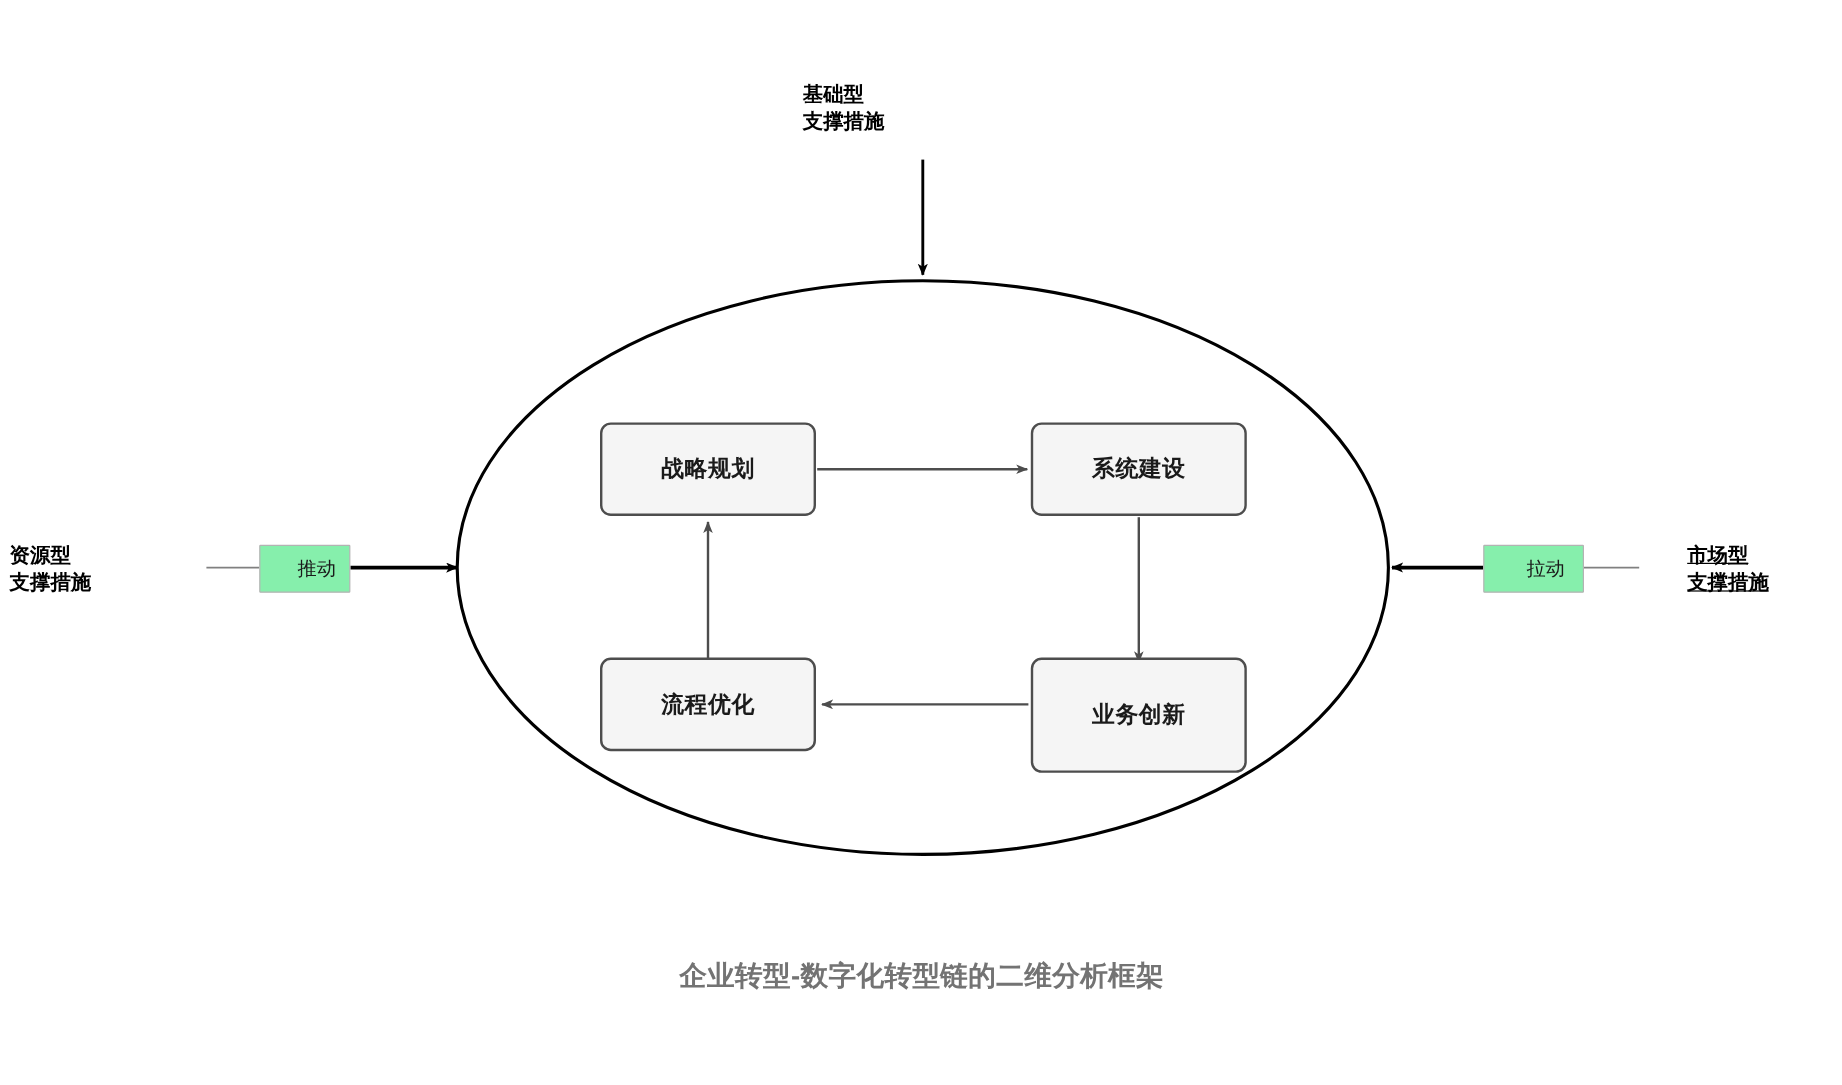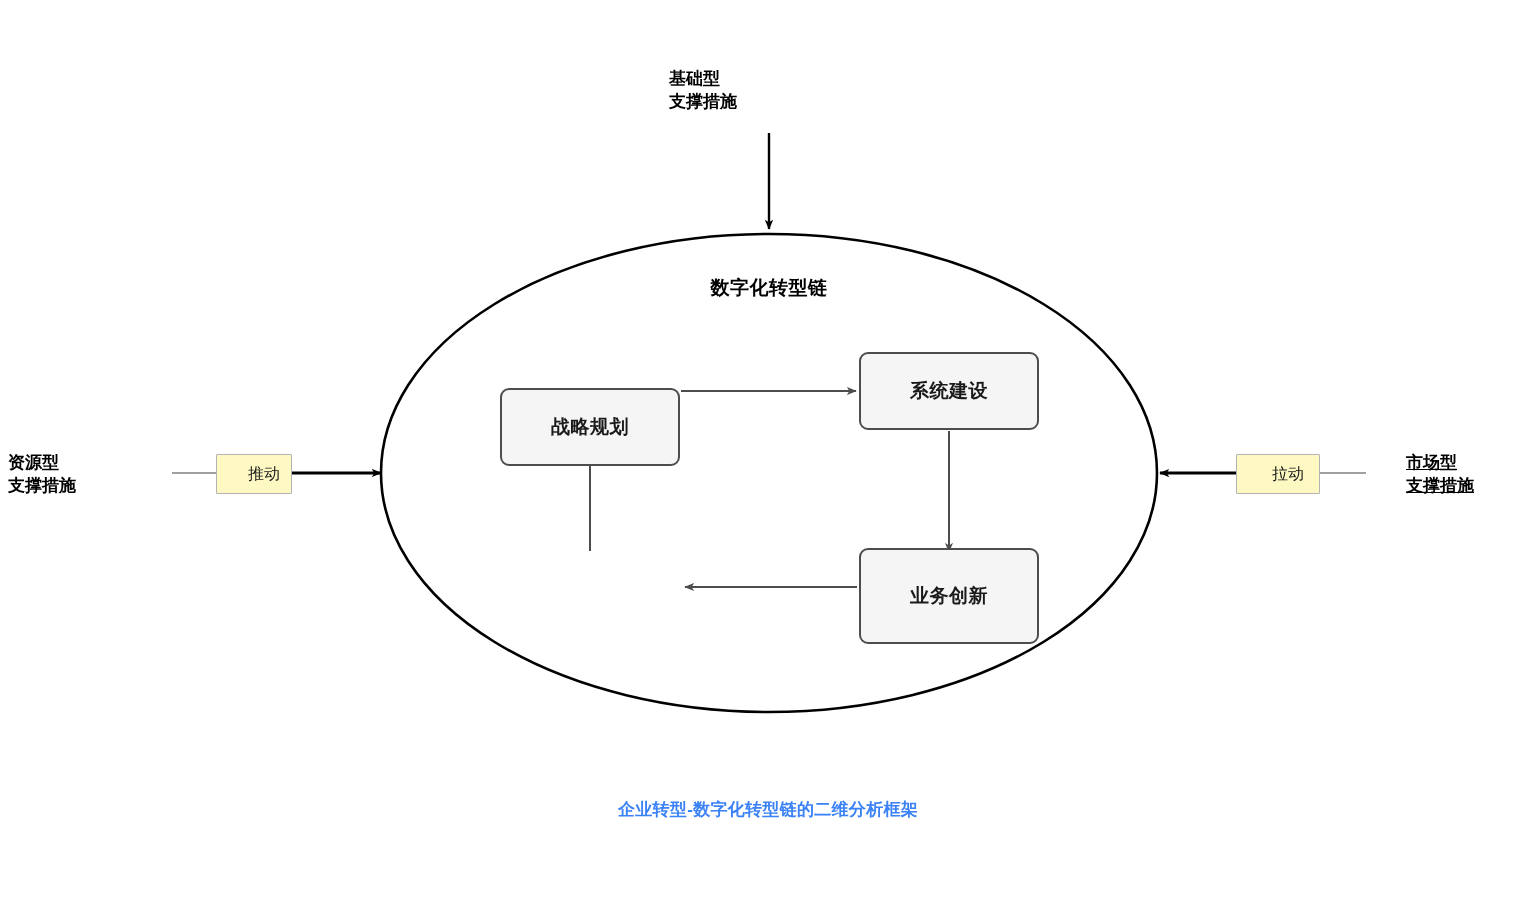--- a/index.html
+++ b/index.html
@@ -48,21 +48,21 @@
   }
   .node-box span {
     font-size: 19px;
     font-weight: bold;
     color: #1a1a1a;
     letter-spacing: 0.5px;
   }
 
   .edge-label-box {
     position: absolute;
-    background: #fef9c3;
+    background: #86efac;
     border: 1.4px solid #b3b3b3;
     border-radius: 1px;
     display: flex;
     align-items: center;
     justify-content: center;
     box-sizing: border-box;
     padding-left: 20px;
   }
   .edge-label-box span {
     font-size: 16px;
@@ -73,23 +73,23 @@
     position: absolute;
     font-size: 19px;
     font-weight: bold;
     color: #000000;
     text-align: center;
     letter-spacing: 0.5px;
   }
 
   .caption {
     position: absolute;
-    font-size: 17px;
+    font-size: 23px;
     font-weight: bold;
-    color: #3b82f6;
+    color: #737373;
     text-align: center;
     letter-spacing: 0.3px;
   }
 </style>
 </head>
 <body>
 
 <div id="canvas">
 
   <svg class="layer" viewBox="0 0 1535 904">
@@ -133,30 +133,32 @@
 支撑措施</div>
 
   <div class="edge-label-box" style="left: 216px; top: 454px; width: 76px; height: 40px;">
     <span>推动</span>
   </div>
 
   <div class="edge-label-box" style="left: 1236px; top: 454px; width: 84px; height: 40px;">
     <span>拉动</span>
   </div>
 
-  <div class="ellipse-title" style="left: 619px; top: 275px; width: 300px;">数字化转型链</div>
 
-  <div class="node-box" style="left: 500px; top: 352px; width: 180px; height: 78px; margin-top: 36px;">
+  <div class="node-box" style="left: 500px; top: 352px; width: 180px; height: 78px;">
     <span>战略规划</span>
   </div>
 
   <div class="node-box" style="left: 859px; top: 352px; width: 180px; height: 78px;">
     <span>系统建设</span>
   </div>
 
   <div class="node-box" style="left: 859px; top: 548px; width: 180px; height: 96px;">
     <span>业务创新</span>
   </div>
 
+  <div class="node-box" style="left: 500px; top: 548px; width: 180px; height: 78px;">
+    <span>流程优化</span>
+  </div>
 
   <div class="caption" style="left: 468px; top: 798px; width: 600px;">企业转型-数字化转型链的二维分析框架</div>
 
 </div>
 
 </body></html>

